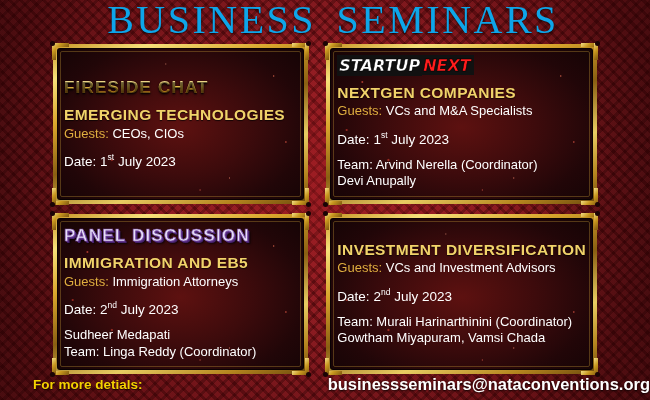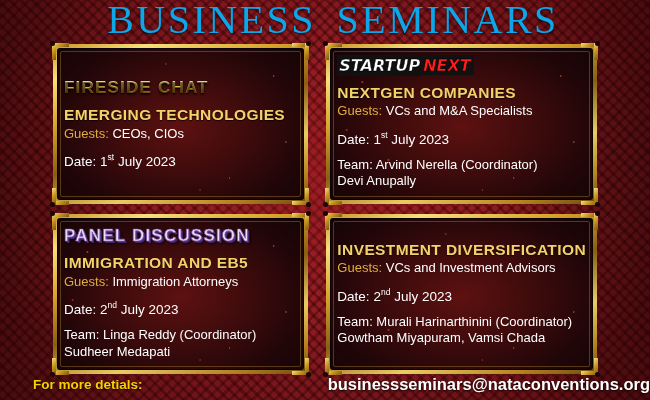--- a/index.html
+++ b/index.html
@@ -394,22 +394,22 @@
         <div class="p-guests">
           <span class="lbl">Guests:</span>
           <span class="val">Immigration Attorneys</span>
         </div>
         <div class="p-date">
           <span>Date:</span>
           <span>2</span><sup>nd</sup>
           <span>July 2023</span>
         </div>
         <div class="p-team">
+          <div>Sudheer Medapati</div>
           <div>Team: Linga Reddy (Coordinator)</div>
-          <div>Sudheer Medapati</div>
         </div>
       </div>
     </div>
     <span class="corner tl">
         <i class="h"></i>
         <i class="v"></i>
       </span>
     <span class="corner tr">
         <i class="h"></i>
         <i class="v"></i>

